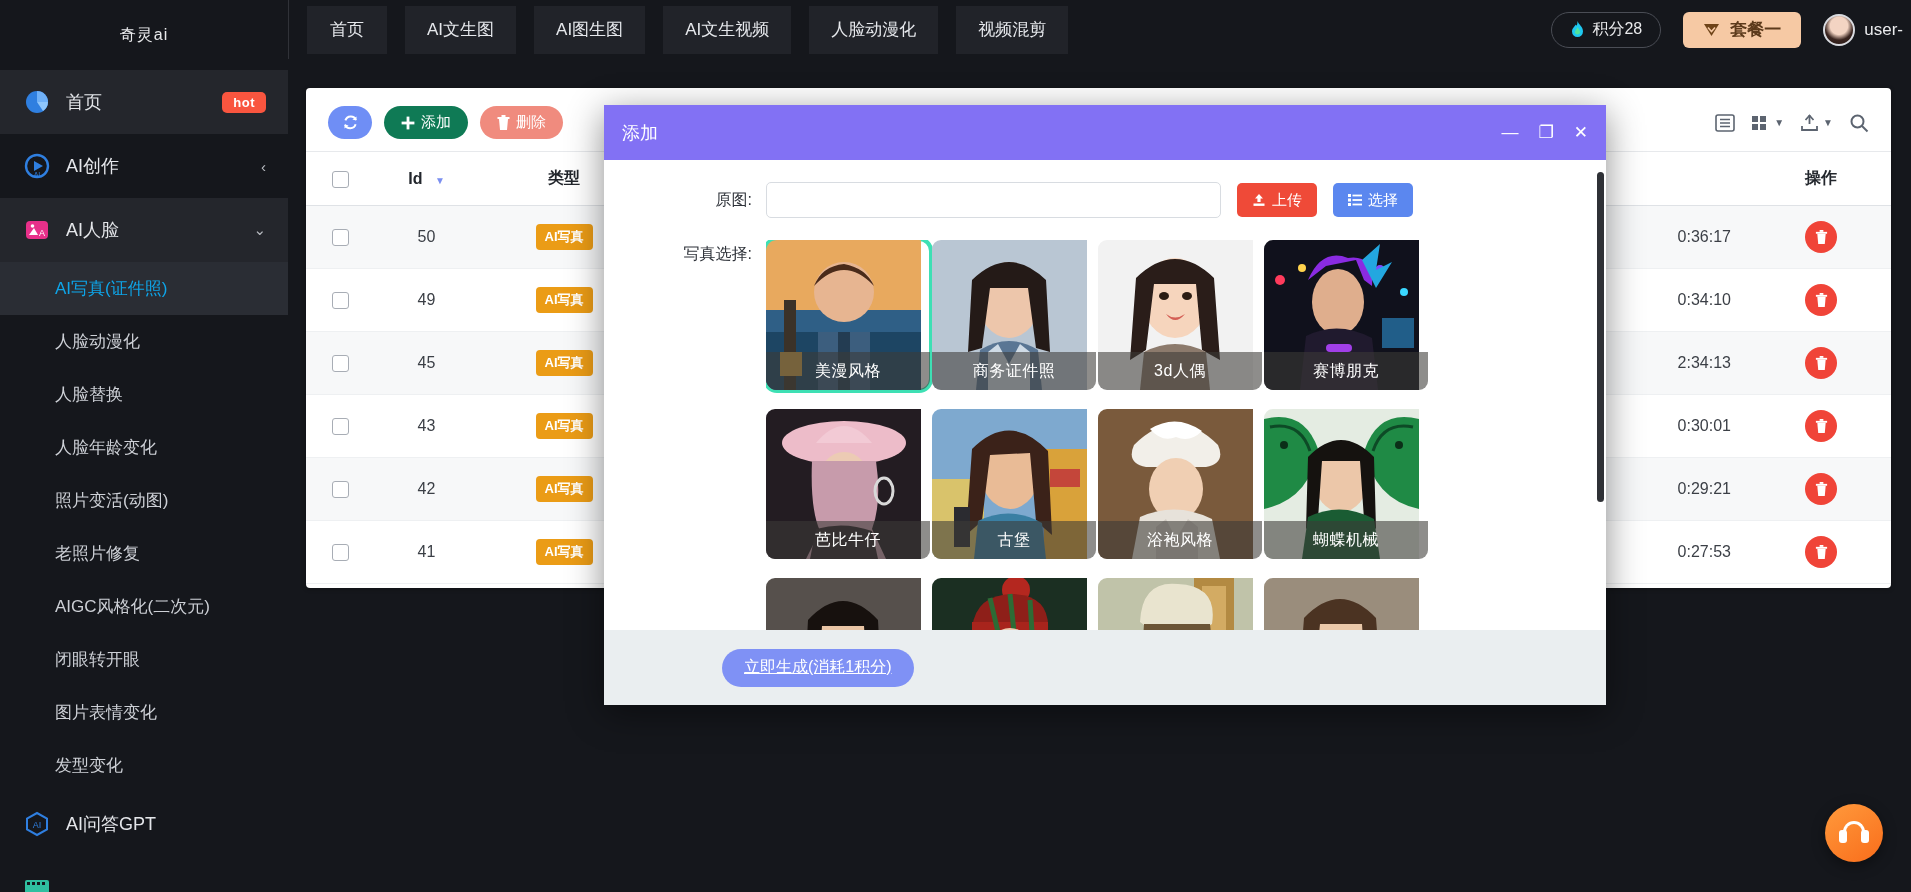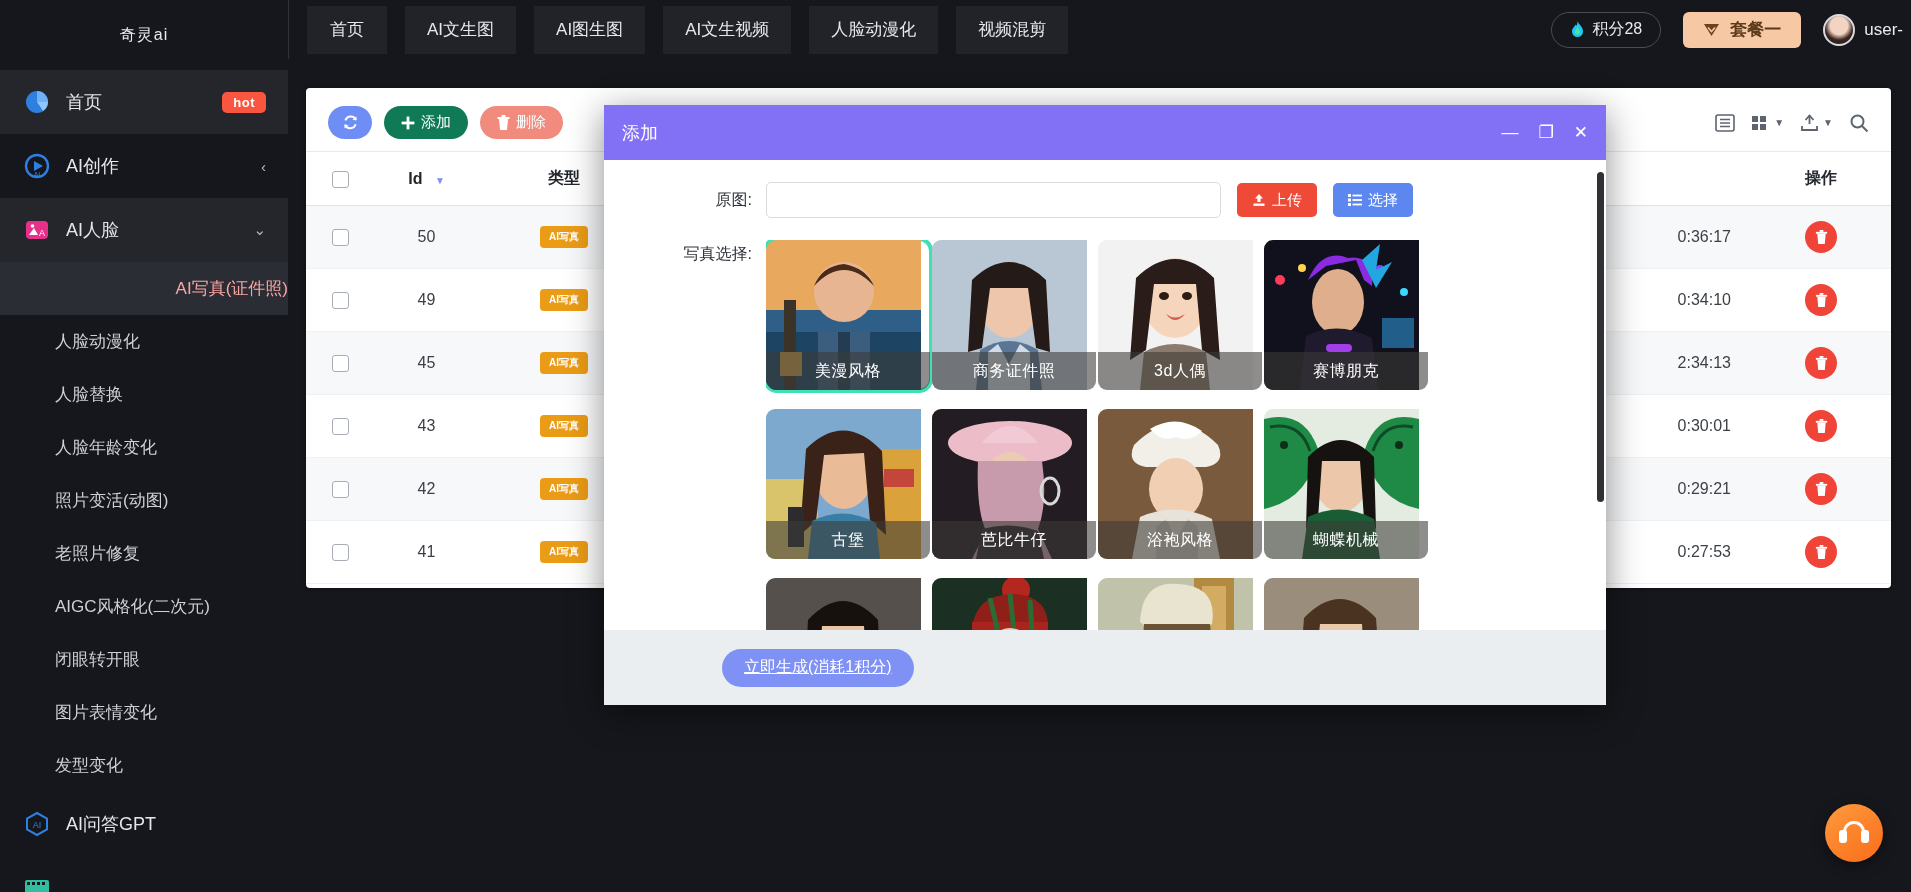--- a/index.html
+++ b/index.html
@@ -30,21 +30,21 @@
     display: flex; align-items: center; justify-content: center; }
   .badge-hot {
     margin-left: auto; background: #f9553f; color: #fff; font-size: 13px;
     font-weight: bold; border-radius: 5px; padding: 3px 11px; letter-spacing: .5px;
   }
   .chev { margin-left: auto; font-size: 15px; color: #b9bcc2; }
   .sub-item {
     height: 53px; display: flex; align-items: center; padding-left: 55px;
     color: #cdd0d6; font-size: 17px; cursor: pointer;
   }
-  .sub-item.selected { background: #2a2d34; color: #fca5a5; justify-content: flex-end; }
+  .sub-item.selected { background: #2a2d34; color: #0ea5e9; }
 
   
   .topnav {
     position: absolute; left: 288px; top: 0; right: 0; height: 59px;
     background: #15171c; display: flex; align-items: center;
     border-left: 1px solid #303238;
   }
   .tn-tab {
     height: 48px; min-width: 80px; margin-left: 18px; padding: 0 22px;
     background: #212329; color: #e6e8ec; font-size: 17px;
@@ -92,21 +92,21 @@
     padding: 16px 8px; border-top: 1px solid #e7e9ec; border-bottom: 1px solid #dfe2e6;
     background: #fff; white-space: nowrap;
   }
   table.grid td {
     text-align: center; padding: 15px 8px; border-bottom: 1px solid #eef0f2;
     font-size: 16px; color: #3b3f46;
   }
   table.grid tr.odd td { background: #f7f8f9; }
   .cbx { width: 17px; height: 17px; border: 1px solid #a8adb5; border-radius: 3px;
          background: #fff; display: inline-block; cursor: pointer; vertical-align: middle; }
-  .tag-type { background: #eb9c16; color: #fff; font-size: 10px; font-weight: bold;
+  .tag-type { background: #eb9c16; color: #fff; font-size: 13px; font-weight: bold;
               border-radius: 4px; padding: 4px 9px; display: inline-block; }
   .sort-caret { color: #7b8ff0; font-size: 10px; margin-left: 8px; }
   .sort-both { color: #b9bec6; font-size: 10px; margin-left: 8px; }
   .del-round { width: 32px; height: 32px; border-radius: 16px; background: #f04438;
                color: #fff; display: inline-flex; align-items: center; justify-content: center;
                font-size: 15px; cursor: pointer; }
   .panel-foot { padding: 18px 24px; font-size: 16px; color: #4c5158; }
   .modal {
     position: absolute; left: 604px; top: 105px; width: 1002px; height: 600px;
     background: #fff; box-shadow: 0 8px 34px rgba(0,0,0,.45); display: flex; flex-direction: column;
@@ -591,46 +591,46 @@
                   <path d="M42 96 Q74 80 108 98 L114 150 L36 150Z" fill="#201a2e"></path>
                   <rect x="62" y="104" width="26" height="8" rx="4" fill="#a13fe8"></rect>
                 </svg>
               </span>
               <span class="cap">赛博朋克</span>
             </div>
 
             <div class="scard">
               <span class="art">
                 <svg width="155" height="150" viewBox="0 0 155 150" preserveAspectRatio="none">
+                  <rect width="155" height="150" fill="#231c22"></rect>
+                  <ellipse cx="78" cy="34" rx="62" ry="22" fill="#edbcc9"></ellipse>
+                  <path d="M50 34 Q78 0 106 34 Z" fill="#f2cad5"></path>
+                  <ellipse cx="78" cy="74" rx="26" ry="31" fill="#eccbb4"></ellipse>
+                  <path d="M46 52 Q44 100 54 122 L40 150 L120 150 L106 120 Q116 94 110 52Z" fill="#c79bab"></path>
+                  <ellipse cx="118" cy="82" rx="9" ry="13" fill="none" stroke="#d8d8d8" stroke-width="3"></ellipse>
+                  <path d="M50 120 Q78 112 106 122 L112 150 L44 150Z" fill="#2b2329"></path>
+                </svg>
+              </span>
+              <span class="cap">芭比牛仔</span>
+            </div>
+
+            <div class="scard">
+              <span class="art">
+                <svg width="155" height="150" viewBox="0 0 155 150" preserveAspectRatio="none">
                   <rect width="155" height="150" fill="#7ea9cf"></rect>
                   <rect x="0" y="70" width="52" height="80" fill="#d9c36b"></rect>
                   <rect x="112" y="40" width="43" height="110" fill="#d9a23a"></rect>
                   <rect x="118" y="60" width="30" height="18" fill="#c4463a"></rect>
                   <ellipse cx="78" cy="62" rx="30" ry="38" fill="#e9bb96"></ellipse>
                   <path d="M40 40 Q78 2 116 42 L120 126 L104 112 L98 44 L58 46 L50 112 L34 126Z" fill="#3b2219"></path>
                   <path d="M46 112 Q78 96 110 114 L114 150 L42 150Z" fill="#3a7fa3"></path>
                   <rect x="22" y="98" width="16" height="40" fill="#2b2b30"></rect>
                 </svg>
               </span>
               <span class="cap">古堡</span>
-            </div>
-
-            <div class="scard">
-              <span class="art">
-                <svg width="155" height="150" viewBox="0 0 155 150" preserveAspectRatio="none">
-                  <rect width="155" height="150" fill="#231c22"></rect>
-                  <ellipse cx="78" cy="34" rx="62" ry="22" fill="#edbcc9"></ellipse>
-                  <path d="M50 34 Q78 0 106 34 Z" fill="#f2cad5"></path>
-                  <ellipse cx="78" cy="74" rx="26" ry="31" fill="#eccbb4"></ellipse>
-                  <path d="M46 52 Q44 100 54 122 L40 150 L120 150 L106 120 Q116 94 110 52Z" fill="#c79bab"></path>
-                  <ellipse cx="118" cy="82" rx="9" ry="13" fill="none" stroke="#d8d8d8" stroke-width="3"></ellipse>
-                  <path d="M50 120 Q78 112 106 122 L112 150 L44 150Z" fill="#2b2329"></path>
-                </svg>
-              </span>
-              <span class="cap">芭比牛仔</span>
             </div>
 
             <div class="scard">
               <span class="art">
                 <svg width="155" height="150" viewBox="0 0 155 150" preserveAspectRatio="none">
                   <rect width="155" height="150" fill="#7a5a3c"></rect>
                   <path d="M36 36 Q78 -6 120 36 Q128 54 108 58 L48 58 Q28 54 36 36Z" fill="#f2efe9"></path>
                   <path d="M52 20 Q78 4 104 22 Q92 34 78 28 Q64 34 52 20Z" fill="#ffffff"></path>
                   <ellipse cx="78" cy="80" rx="27" ry="31" fill="#f0cfb3"></ellipse>
                   <path d="M42 108 Q78 92 114 110 L122 150 L34 150Z" fill="#e7e2da"></path>

